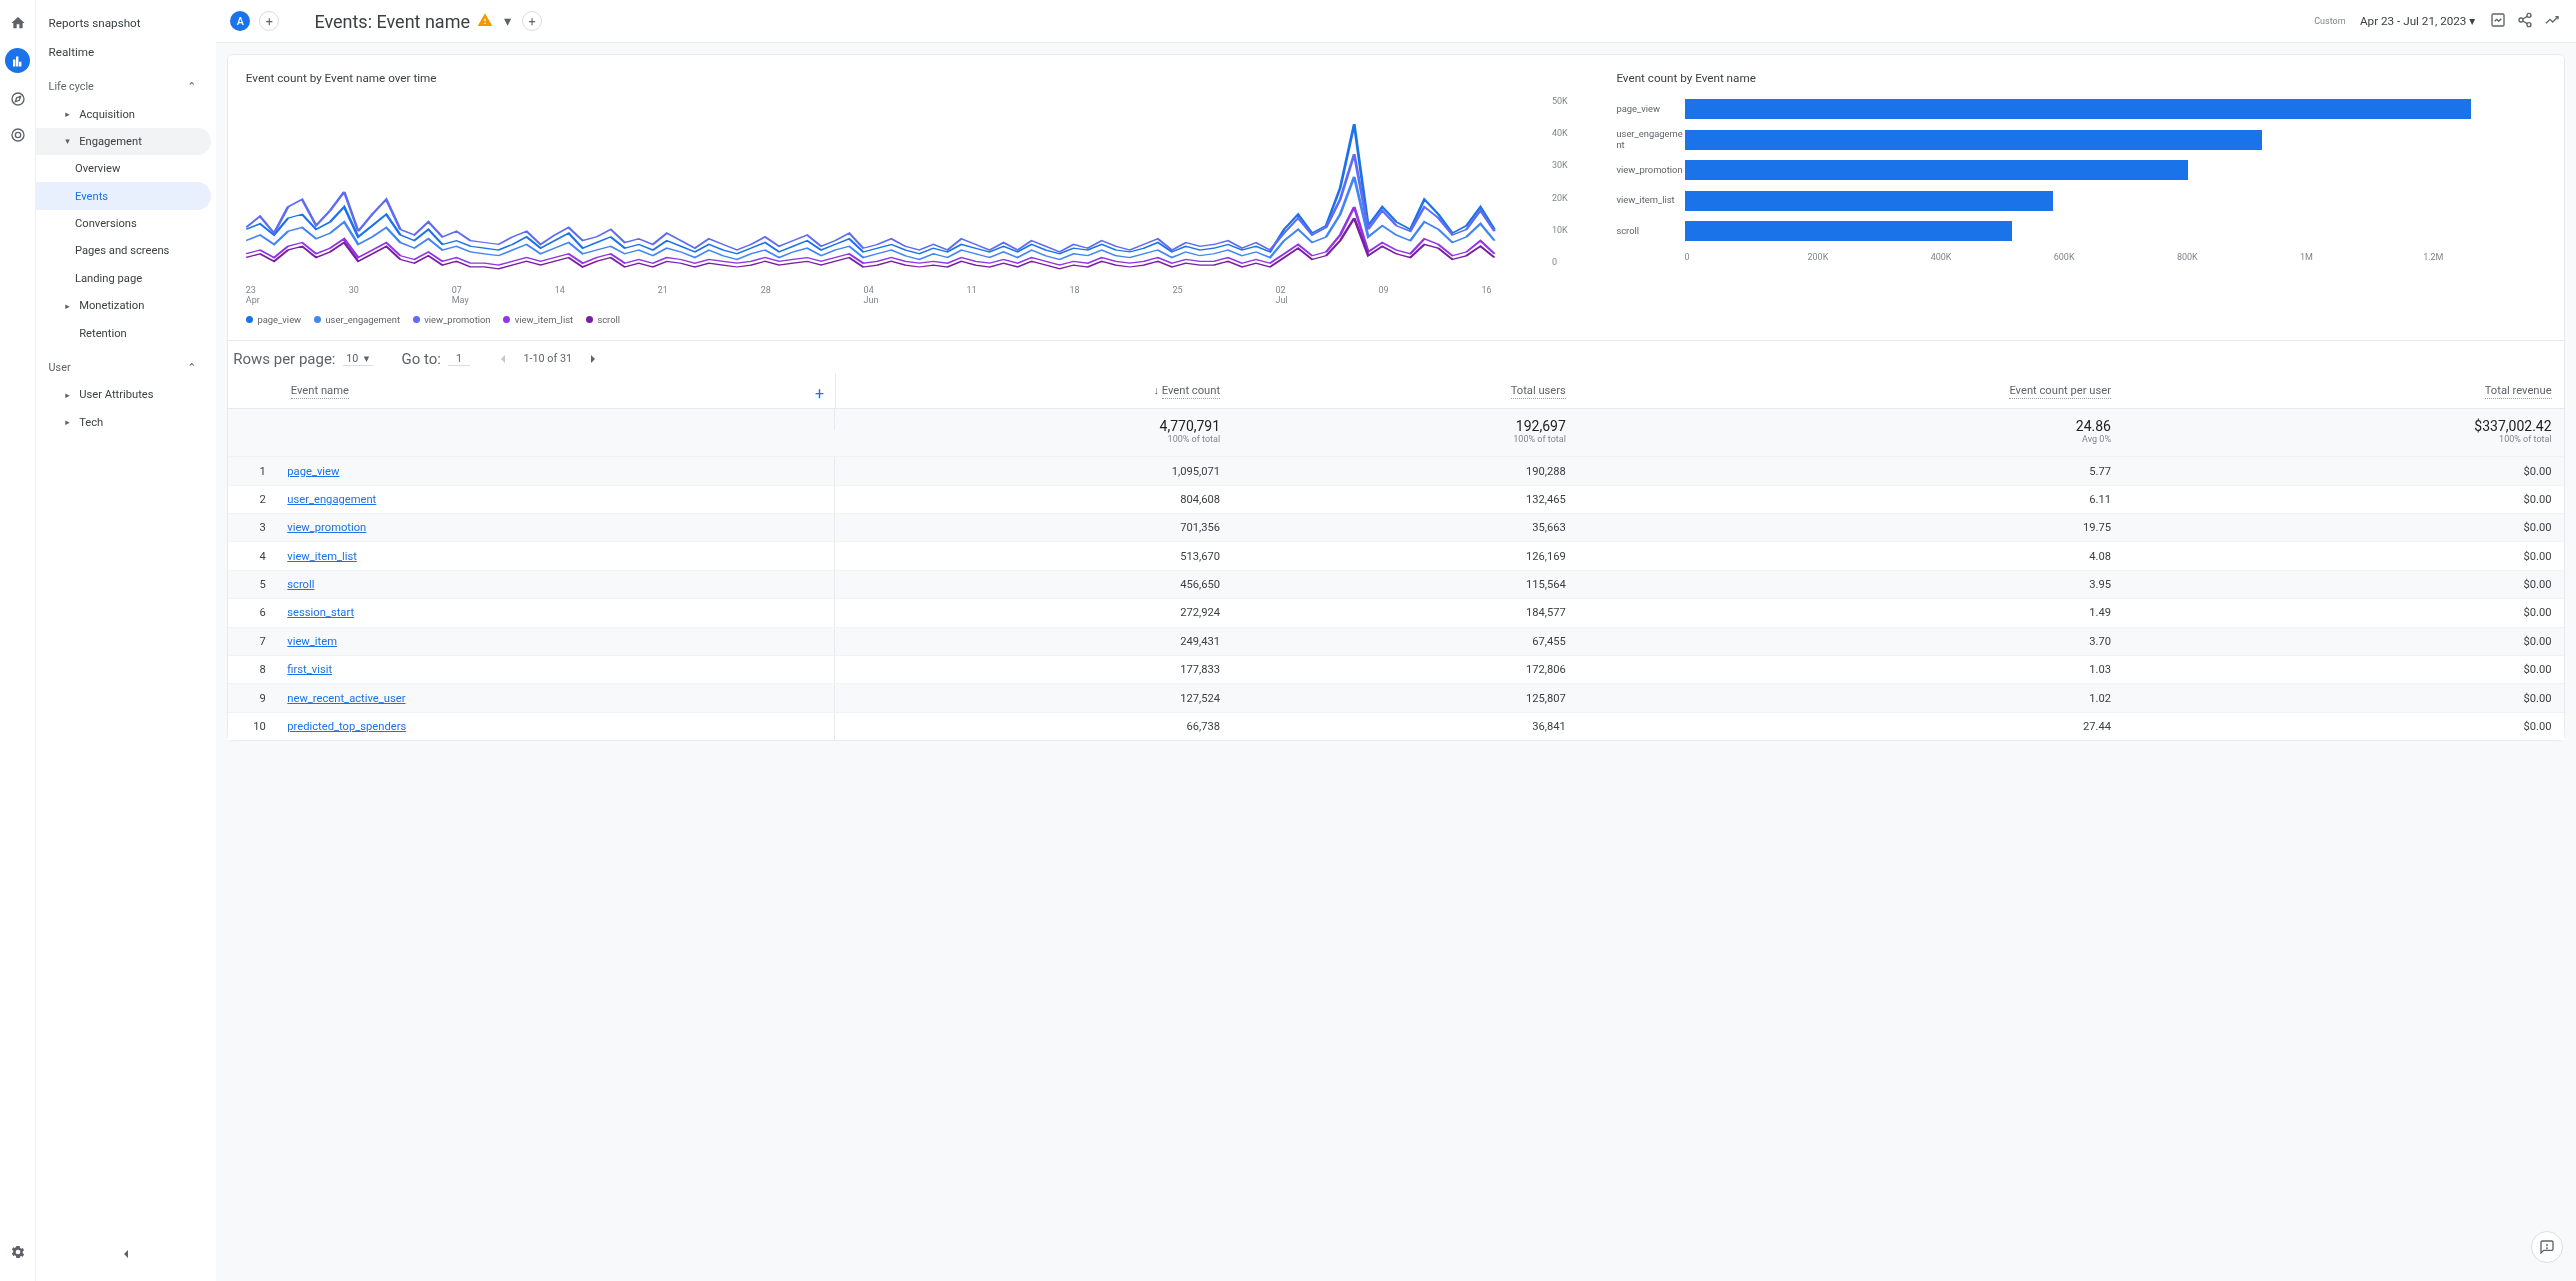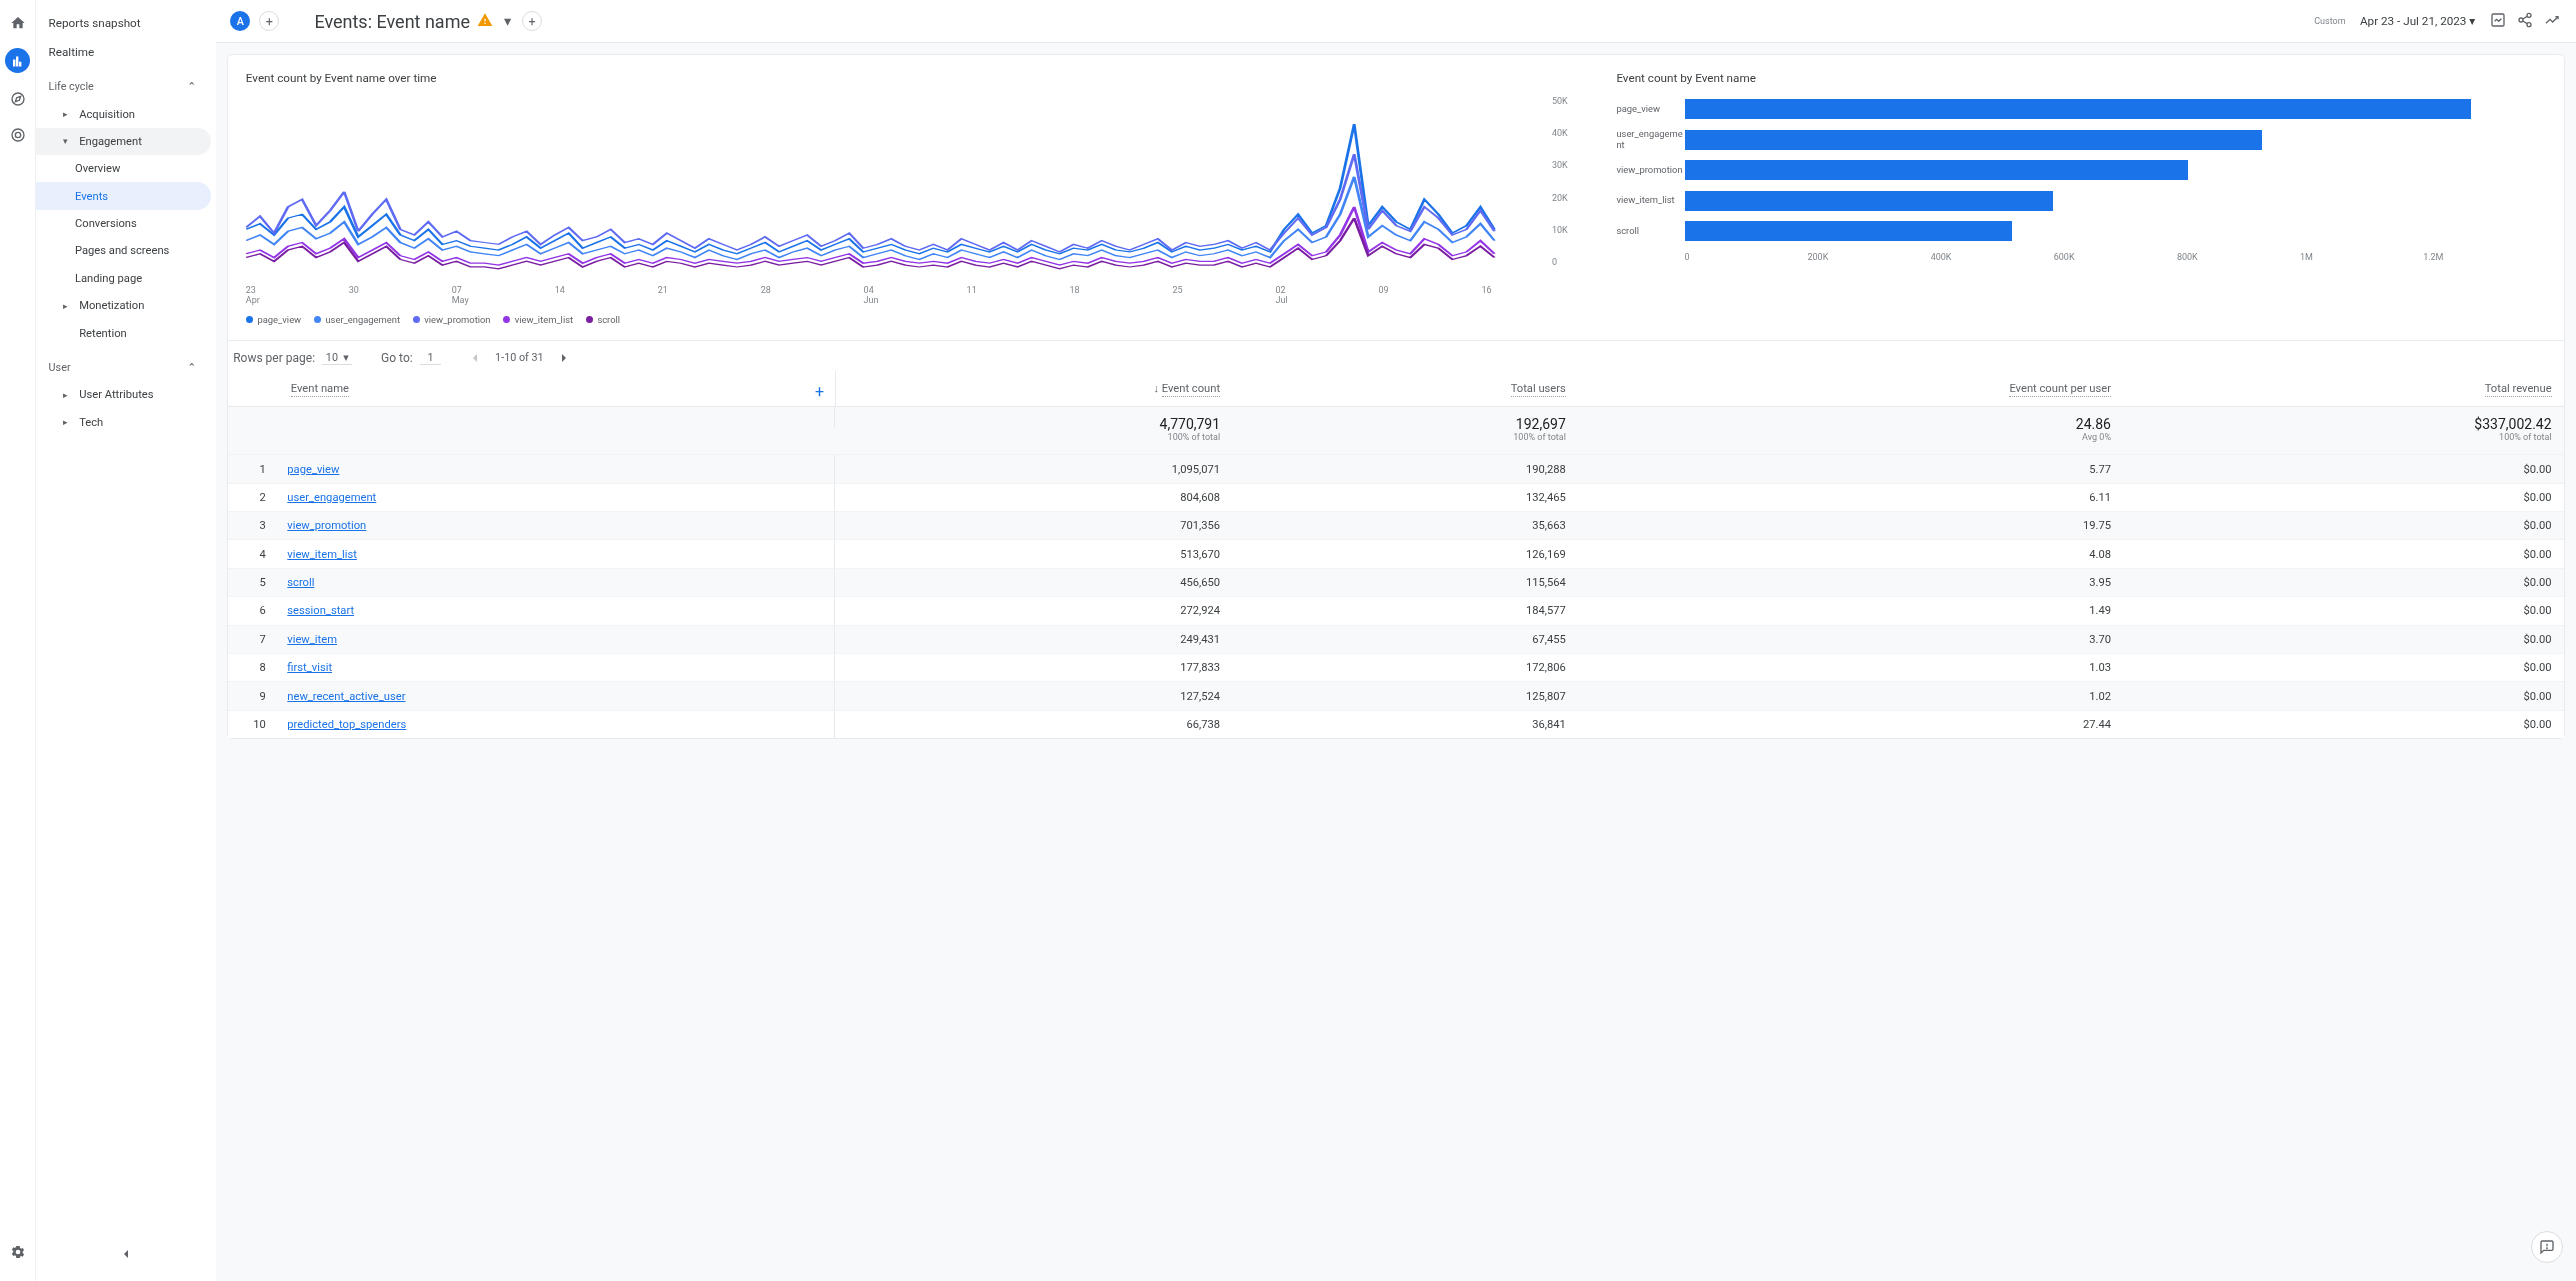--- a/index.html
+++ b/index.html
@@ -8,21 +8,21 @@
 .app { display: flex; height: 100vh; }
 
 
 .rail { width: 36px; background: #fff; display: flex; flex-direction: column; align-items: center; padding-top: 12.6px; gap: 14.4px; border-right: 0.9px solid #f0f0f0; position: relative; }
 .rail-icon { width: 21.5px; height: 21.5px; display:flex; align-items:center; justify-content:center; color:#5f6368; cursor:pointer; border-radius:50%; }
 .rail-icon.active { background:#1a73e8; color:#fff; width:25px; height:25px; }
 .rail-bottom { position:absolute; bottom:18px; }
 
 
 .sidebar { width: 180px; background:#fff; padding-top:9px; position:relative; }
-.side-item { padding: 7.2px 12.6px; font-size:11.7px; color:#3c4043; cursor:pointer; display:flex; align-items:center; gap:7.2px; border-radius: 0 18px 18px 0; margin-right:5.4px; }
+.side-item { padding: 7.2px 12.6px; font-size:11.7px; color:#3c4043; cursor:pointer; display:flex; align-items:center; gap:7.2px; border-radius: 0 18px 18px 0; margin-right:5.4px;text-align:center; }
 .side-item.lvl1 { padding-left: 27px; font-size:11.2px; }
 .side-item.lvl2 { padding-left: 39px; font-size:11.2px; }
 .side-item.section { color:#5f6368; font-size:10.8px; justify-content:space-between; padding-right:14.4px; }
 .side-item.active-parent { background:#f1f3f4; }
 .side-item.active { background:#e8f0fe; color:#1a73e8; }
 .side-item .caret { font-size:9px; width:9px; color:#5f6368; }
 .side-collapse { position:absolute; bottom:16px; left:0; right:0; text-align:center; color:#5f6368; cursor:pointer; }
 
 
 .main { flex:1; background:#fff; display:flex; flex-direction:column; overflow:hidden; }
@@ -57,21 +57,21 @@
 .bar-label { width:61px; font-size:9.4px; color:#5f6368; text-align:left; line-height:1.1; }
 .bar-track { flex:1; position:relative; height:20px; }
 .bar-fill { position:absolute; left:0; top:0; height:100%; background:#1a73e8; }
 .bar-x-axis { display:flex; font-size:9px; color:#80868b; margin-left:68px; margin-top:5.4px;}
 .bar-x-axis div { flex:1; text-align:left; }
 
 
 .table-controls { display:flex; align-items:center; padding: 9px 5.4px 5.4px 5.4px; gap:7.2px; font-size:10.8px; color:#5f6368; border-top:0.9px solid #e8eaed; margin-top:5.4px;}
 .search-wrap { display:flex; align-items:center; gap:5.4px; flex:1; }
 .search-input { border:none; outline:none; font-size:11.7px; color:#3c4043; width:180px; }
-.tc-label { font-size:12px; }
+.tc-label { font-size:15px; }
 .tc-val { border-bottom:0.9px solid #dadce0; padding: 0 3.6px; min-width:21.5px; text-align:center; }
 .pager-txt { font-size:10.8px; margin: 0 5.4px;}
 
 table { width:100%; border-collapse:collapse; font-size:11.2px; }
 thead th { text-align:right; padding: 10.8px 12.6px; font-weight:400; color:#5f6368; border-bottom:0.9px solid #e8eaed; }
 thead th:first-child { text-align:left; width:26%; border-right:0.9px solid #e8eaed; padding-left: 63px; position:relative;}
 thead th:first-child .add-metric { position:absolute; right:10.8px; color:#1a73e8; font-size:16px; cursor:pointer;}
 th .ul, td .ul { border-bottom:0.9px dotted #9aa0a6; padding-bottom:0.9px; }
 .totals td { text-align:right; padding: 9px 12.6px 12.6px 12.6px; vertical-align:top; }
 .totals td:first-child { border-right:0.9px solid #e8eaed; }

